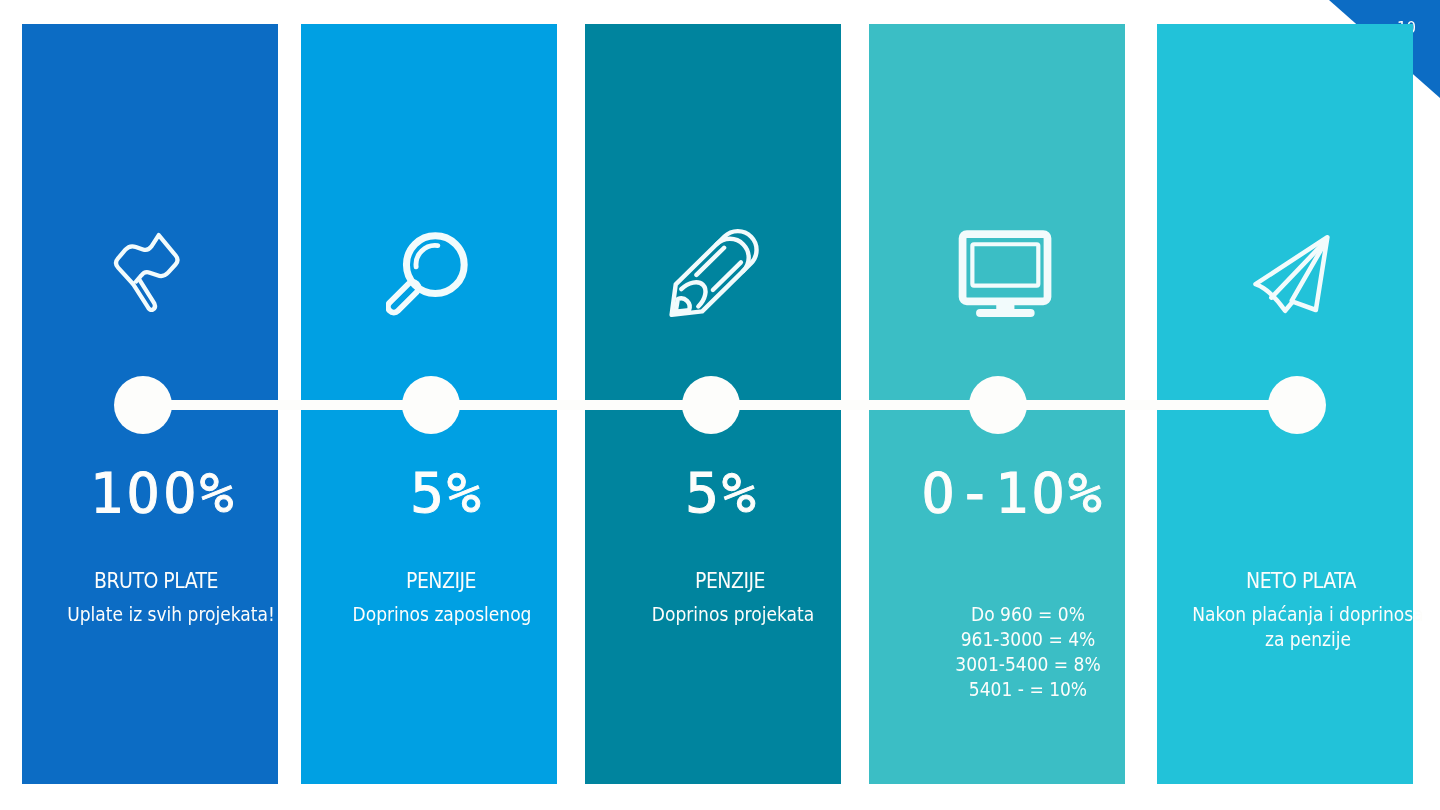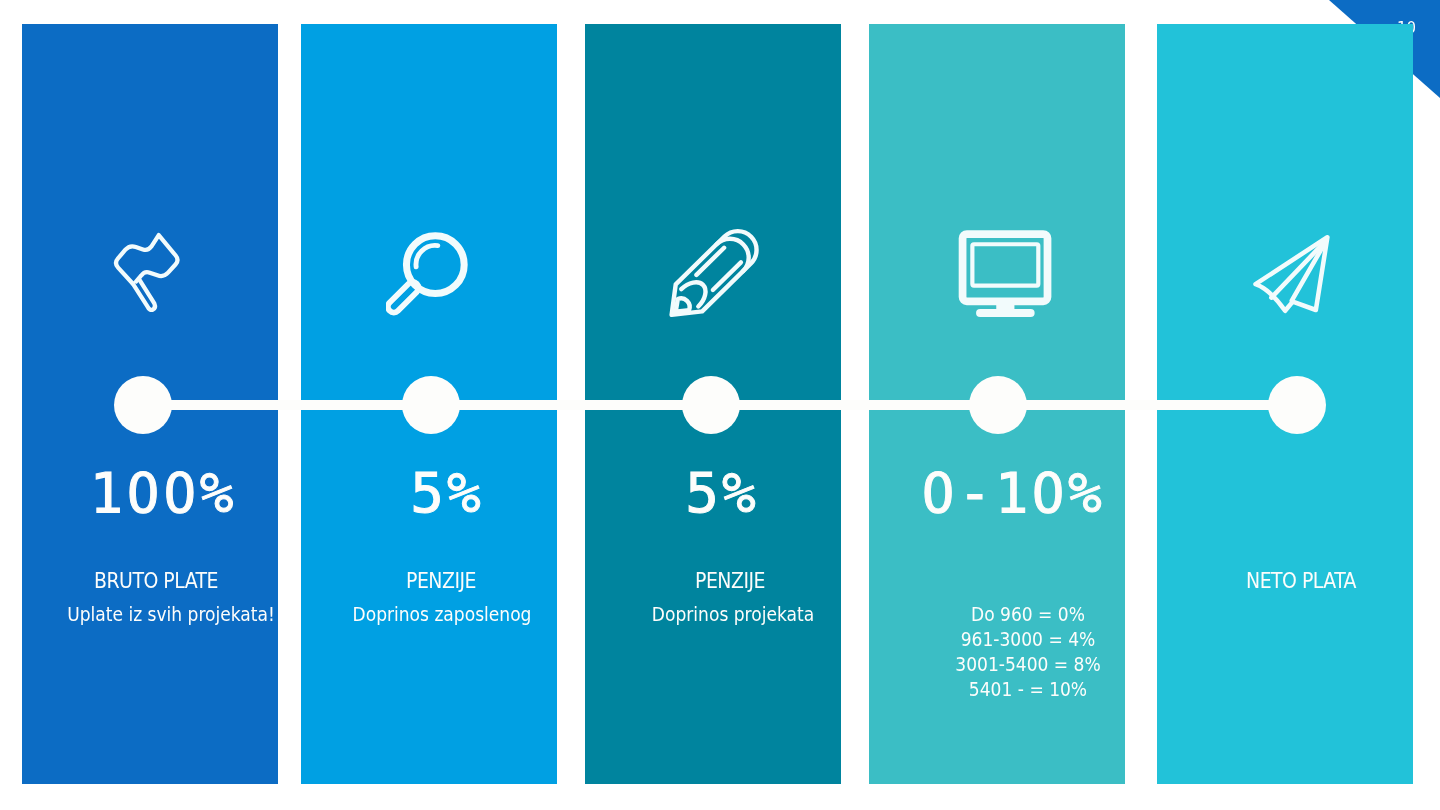--- a/index.html
+++ b/index.html
@@ -108,14 +108,15 @@
   <div class="txt desc" style="left:302px;width:256px">Doprinos zaposlenog</div>
 
   <div class="txt bignum" style="left:582px;width:256px;--bg:#00849e">5%</div>
   <div class="txt label" style="left:590px;width:256px">PENZIJE</div>
   <div class="txt desc" style="left:593px;width:256px">Doprinos projekata</div>
 
   <div class="txt bignum" style="left:873px;width:256px;--bg:#3bbec5"><span class="z">0</span>-1<span class="z">0</span>%</div>
   <div class="txt desc" style="left:888px;width:256px">Do 960 = 0%<br>961-3000 = 4%<br>3001-5400 = 8%<br>5401 - = 10%</div>
 
   <div class="txt label" style="left:1161px;width:256px">NETO PLATA</div>
+  <div class="txt desc" style="left:1168px;width:256px">Nakon plaćanja i doprinosa<br>za penzije</div>
 
 </div>
 
 </body></html>

